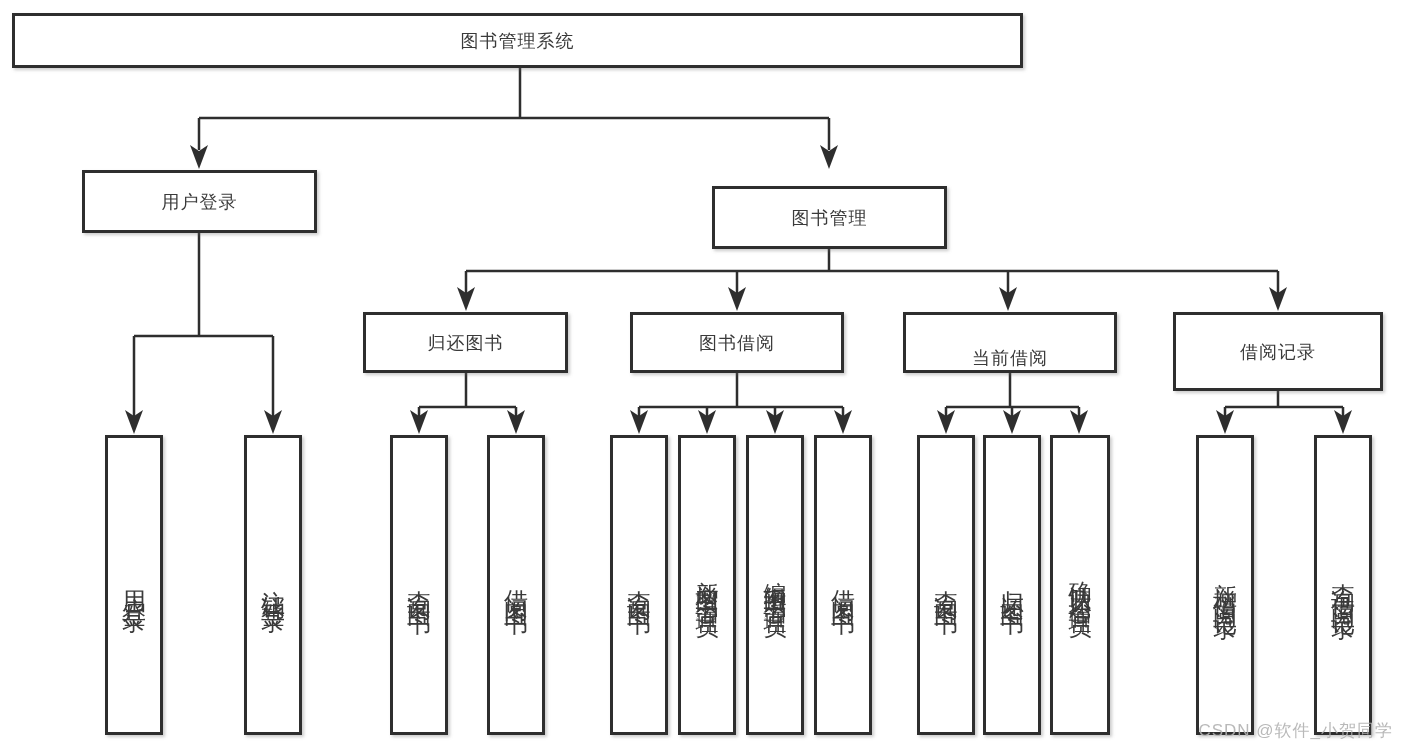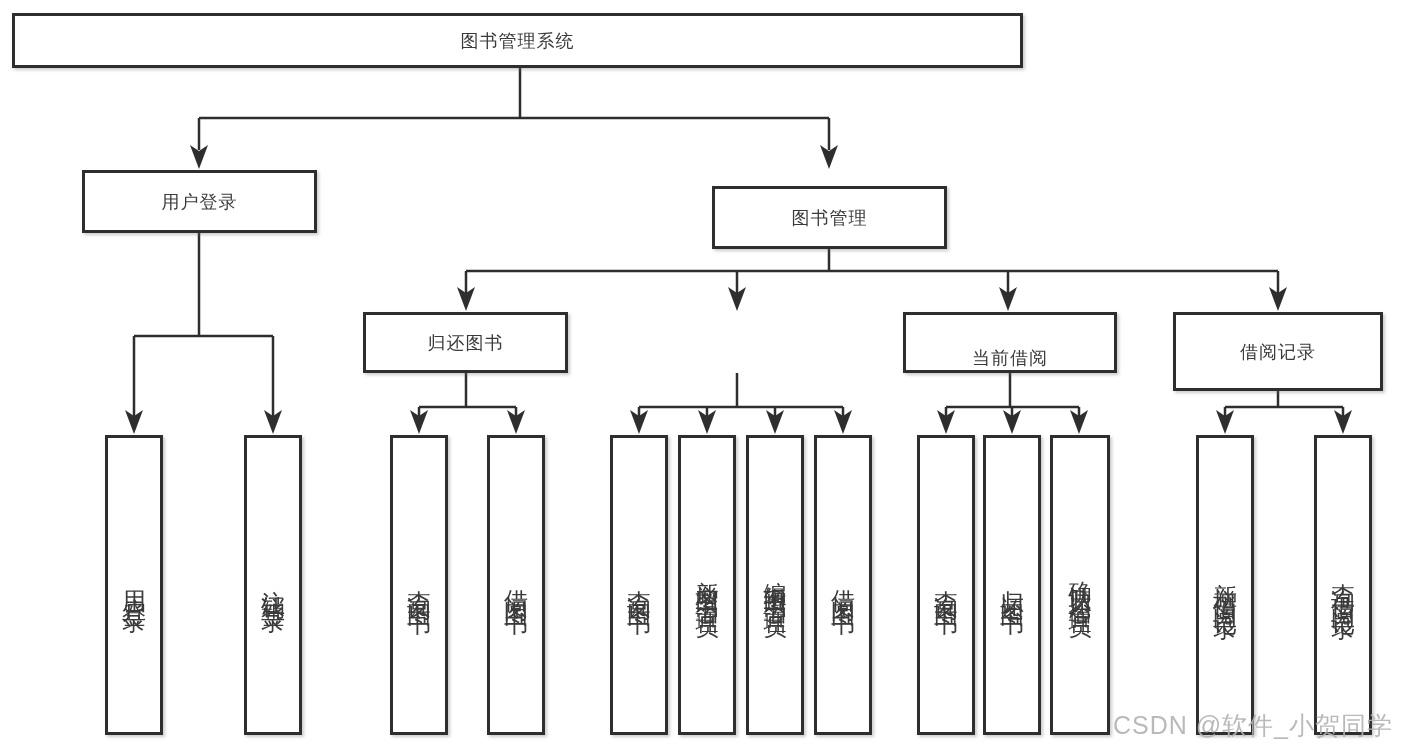--- a/index.html
+++ b/index.html
@@ -55,21 +55,21 @@
   .b1 { left: 390px; }  .b2 { left: 487px; }
   .c1 { left: 610px; }  .c2 { left: 678px; }  .c3 { left: 746px; }  .c4 { left: 814px; }
   .d1 { left: 917px; }  .d2 { left: 983px; }  .d3 { left: 1050px; width: 60px; }
   .e1 { left: 1196px; } .e2 { left: 1314px; }
   .tight .vlabel { letter-spacing: 5px; font-size: 23px; }
   #watermark {
     position: absolute;
     right: 12px;
     bottom: 5px;
     z-index: 5;
-    font-size: 25px;
+    font-size: 17px;
     color: #b2b2b2;
     opacity: 0.9;
     letter-spacing: 1px;
     white-space: nowrap;
   }
 </style>
 </head>
 <body>
 
 <div id="canvas">
@@ -121,20 +121,23 @@
   <div class="node l2a">
     <span class="hlabel">用户登录</span>
   </div>
   <div class="node l2b">
     <span class="hlabel">图书管理</span>
   </div>
 
   <div class="node l3a">
     <span class="hlabel">归还图书</span>
   </div>
+  <div class="node l3b">
+    <span class="hlabel">图书借阅</span>
+  </div>
   <div class="node l3c">
     <span class="hlabel">当前借阅</span>
   </div>
   <div class="node l3d">
     <span class="hlabel">借阅记录</span>
   </div>
 
   <div class="node leaf a1">
     <span class="vlabel">用户登录</span>
   </div>

